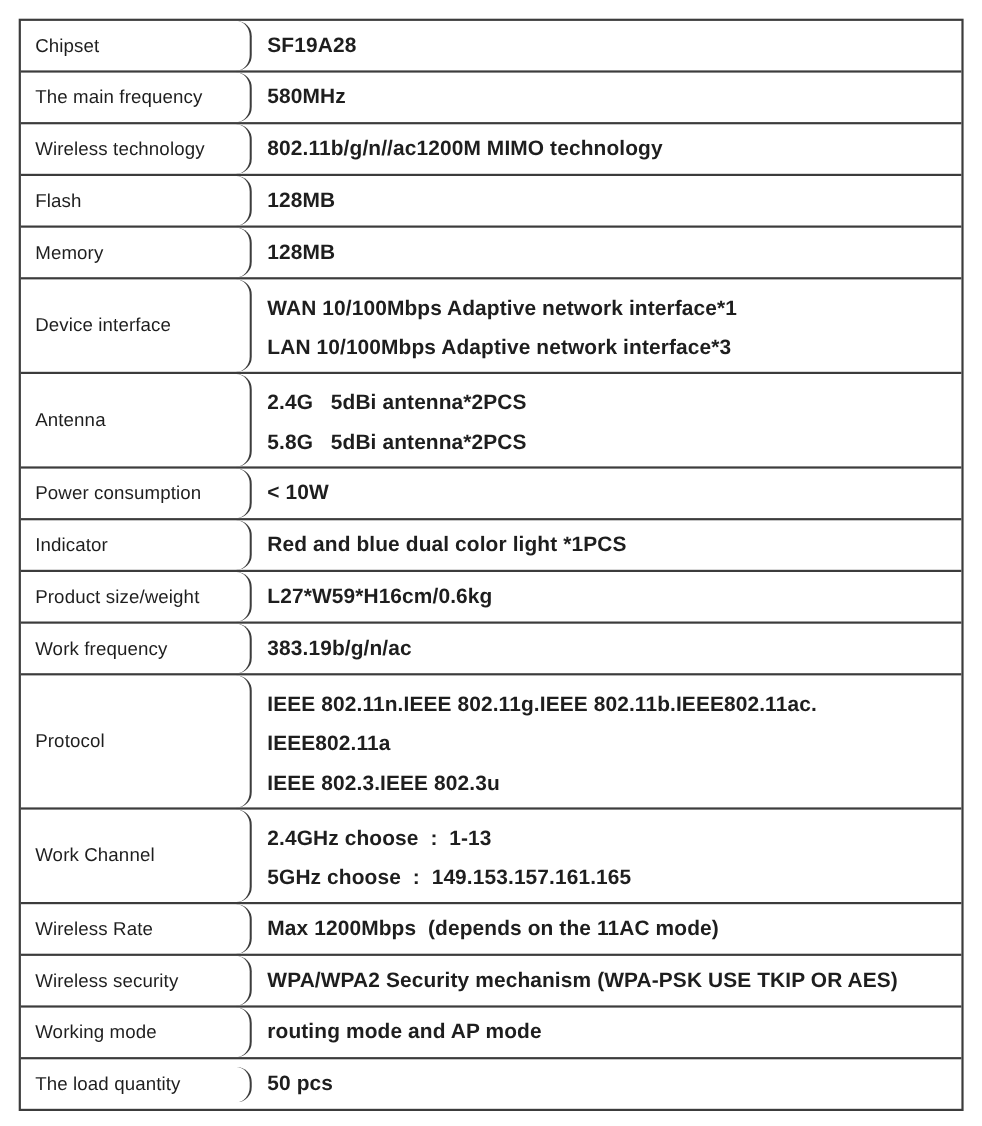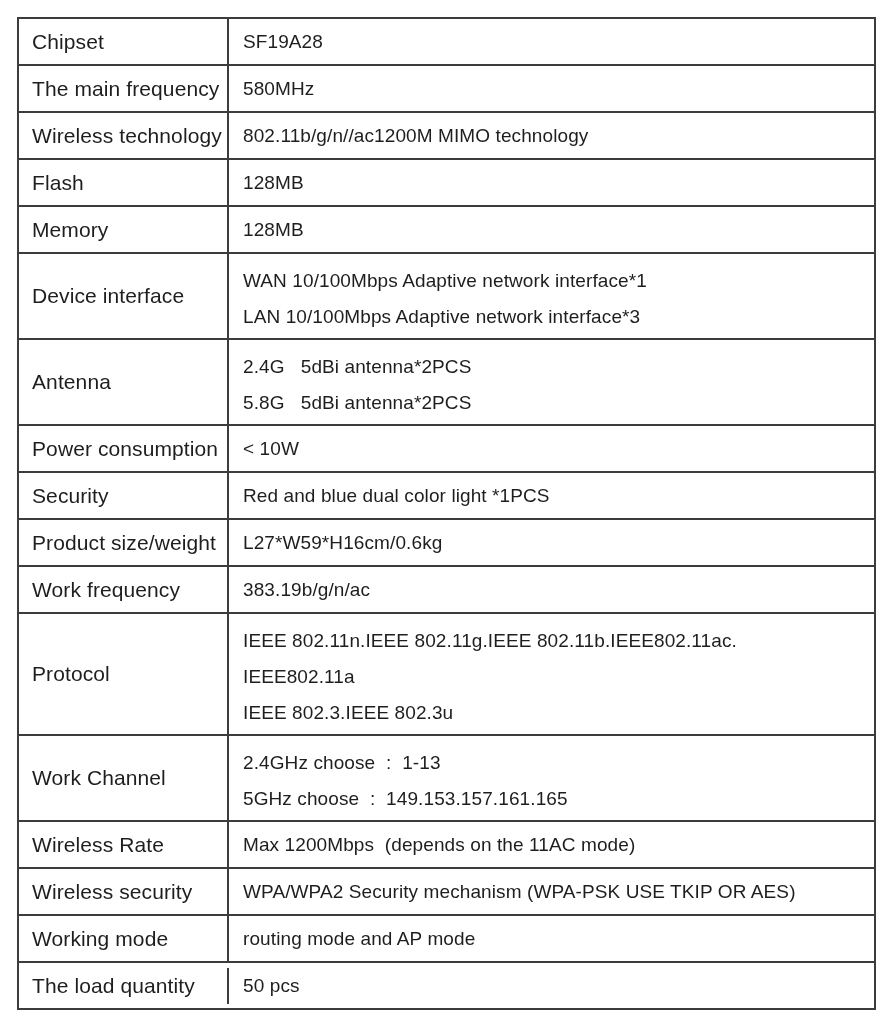--- a/index.html
+++ b/index.html
@@ -32,32 +32,34 @@
     align-items: center;
   }
   .label-cell {
     flex: 0 0 210px;
     width: 210px;
     box-sizing: border-box;
     border-right: 2px solid #3c3c3c;
     display: flex;
     align-items: center;
     padding: 6px 1px 6px 13px;
-    font-size: 21px;
+    font-size: 17px;
     letter-spacing: 0.1px;
+    border-radius: 14px;
   }
   .value-cell {
     flex: 1 1 auto;
     box-sizing: border-box;
     display: flex;
     flex-direction: column;
     justify-content: center;
     padding: 6px 16px 6px 14px;
     font-size: 19px;
     letter-spacing: 0.1px;
+    font-weight: bold;
   }
   .value-line {
     line-height: 29px;
     white-space: pre-wrap;
   }
   .spec-row.multi .value-line {
     line-height: 30px;
     margin-top: 6px;
   }
   .spec-row.justify .value-line {
@@ -123,21 +125,21 @@
 
   <div class="spec-row">
     <div class="label-cell">Power consumption</div>
     <div class="value-cell">
         <div class="value-line">&lt; 10W</div>
       </div>
   </div>
 
 
   <div class="spec-row">
-    <div class="label-cell">Security</div>
+    <div class="label-cell">Indicator</div>
     <div class="value-cell">
         <div class="value-line">Red and blue dual color light *1PCS</div>
       </div>
   </div>
 
   <div class="spec-row">
     <div class="label-cell">Product size/weight</div>
     <div class="value-cell">
         <div class="value-line">L27*W59*H16cm/0.6kg</div>
       </div>

